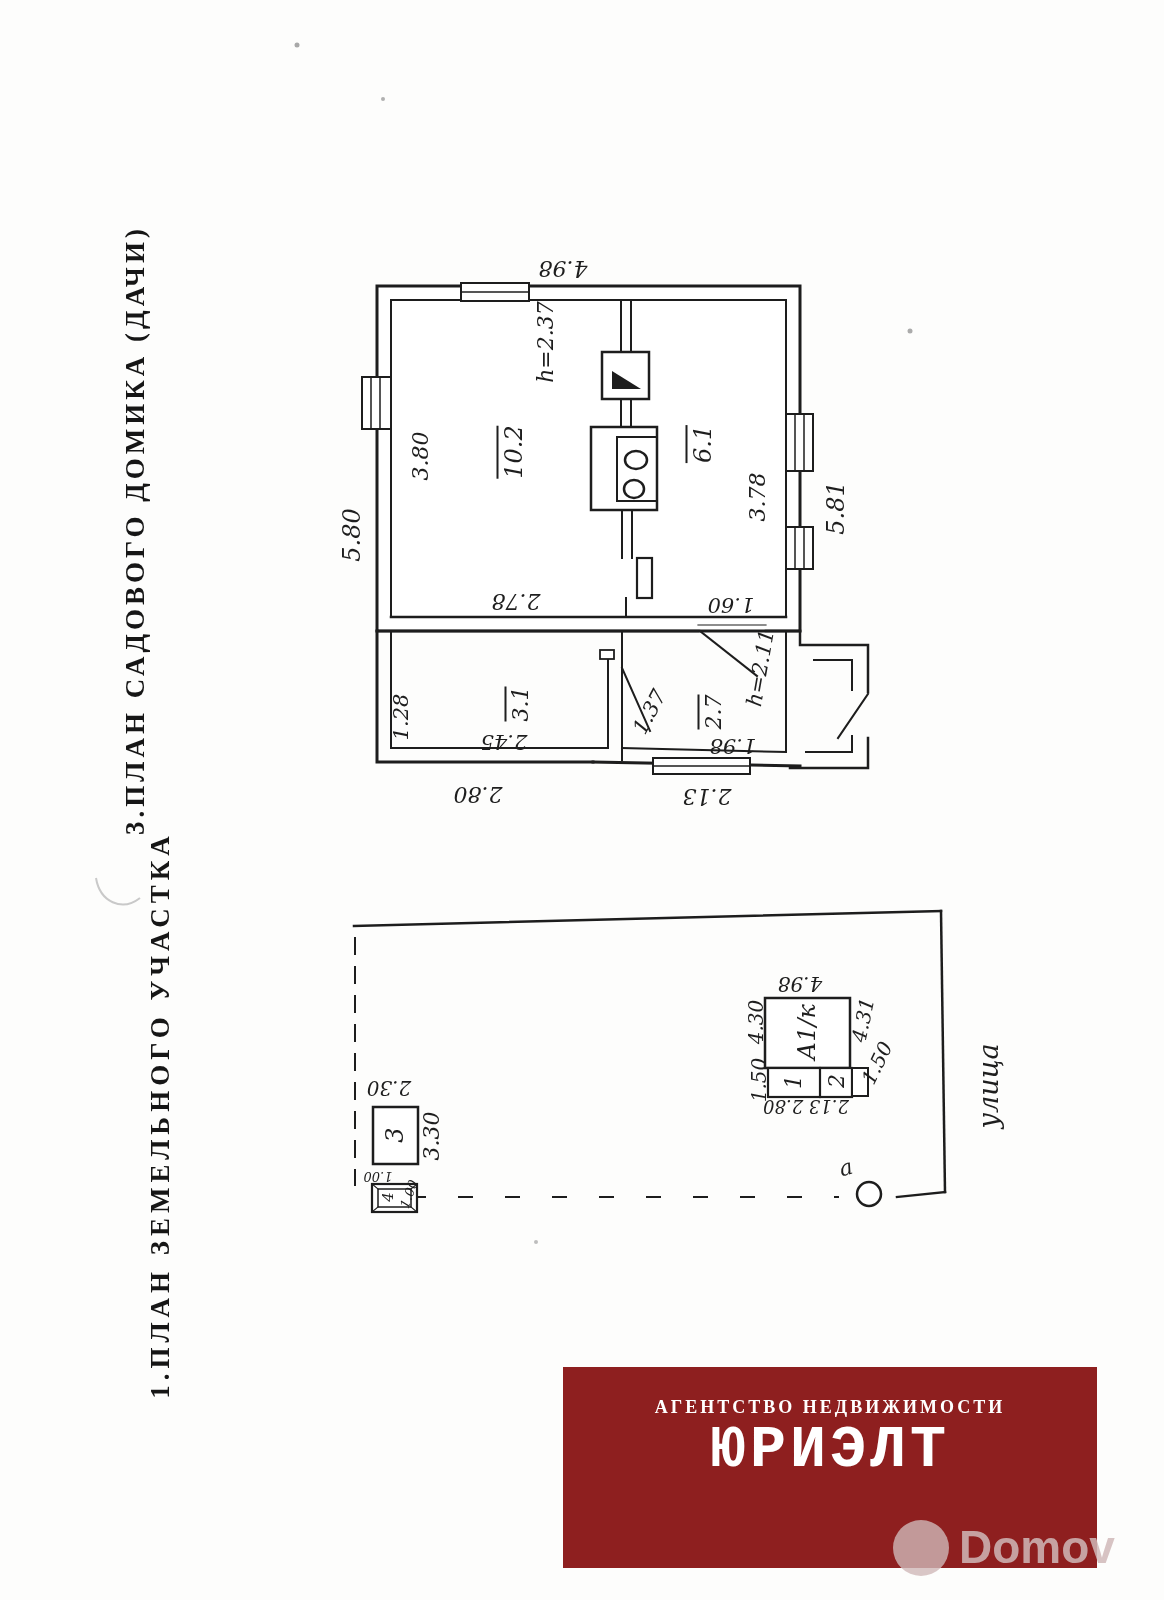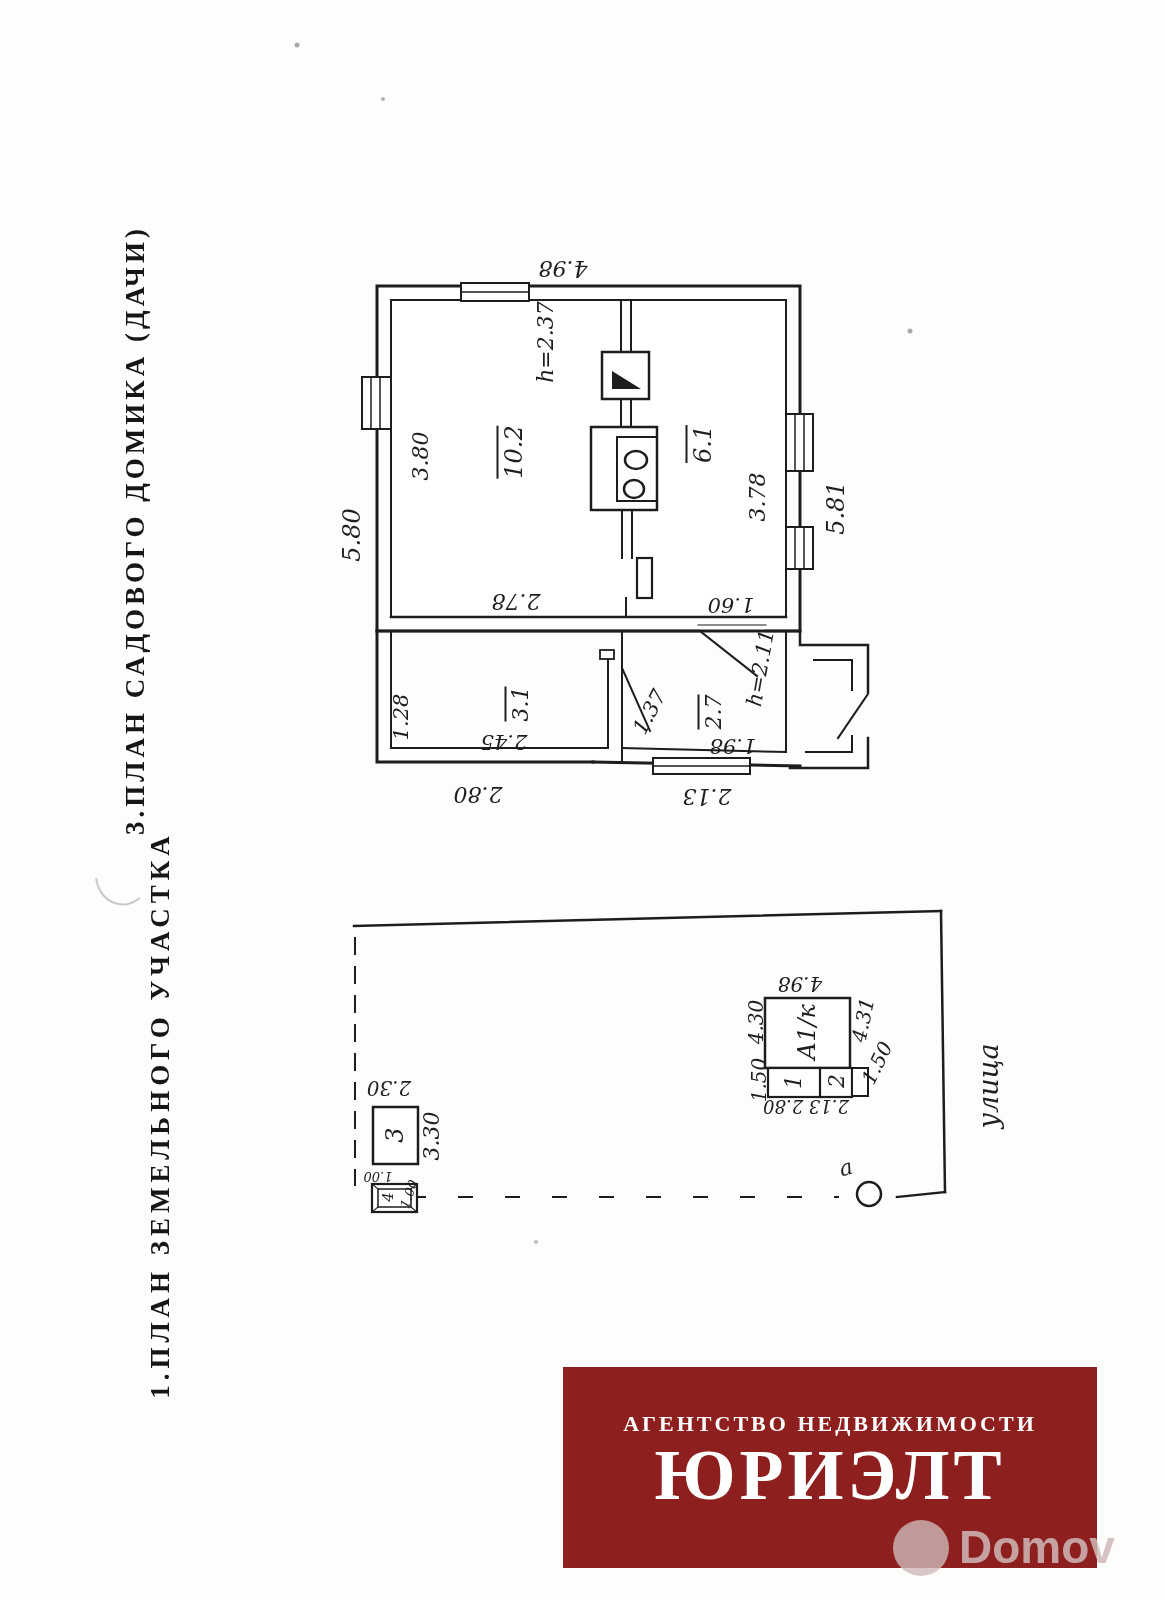--- a/index.html
+++ b/index.html
@@ -21,26 +21,26 @@
   }
   .title-house{left:135px;top:530px;font-size:27px;letter-spacing:4px;
     transform:translate(-50%,-50%) rotate(-90deg);}
   .title-land{left:160px;top:1115px;font-size:27px;letter-spacing:5px;
     transform:translate(-50%,-50%) rotate(-90deg);}
   .logo{
     position:absolute;z-index:2;left:563px;top:1367px;width:534px;height:201px;
     background:#8e1f1f;overflow:hidden;text-align:center;color:#ffffff;
   }
   .logo-line1{
-    margin-top:44px;font-size:22px;letter-spacing:3px;font-weight:bold;
+    margin-top:30px;font-size:18px;letter-spacing:3px;font-weight:bold;
     font-family:"Liberation Serif",serif;
   }
   .logo-line2{
-    margin-top:2px;font-size:72px;letter-spacing:4px;font-weight:bold;
-    font-family:Liberation Serif, serif;line-height:1;text-align:center;
+    margin-top:2px;font-size:60px;letter-spacing:4px;font-weight:bold;
+    font-family:Liberation Mono, monospace;line-height:1;text-align:center;
   }
   .wm{
     position:absolute;z-index:4;left:893px;top:1520px;display:flex;
     align-items:flex-start;gap:10px;color:rgba(208,184,184,0.85);
     font-family:"Liberation Sans",sans-serif;font-weight:bold;font-size:46px;
   }
   .wm-circle{
     width:56px;height:56px;border-radius:50%;
     background:rgba(208,184,184,0.8);flex:0 0 auto;
   }

